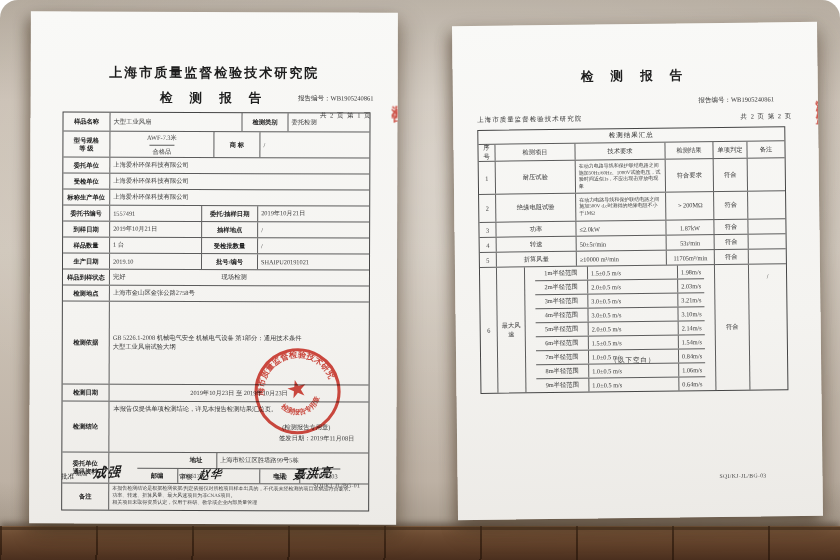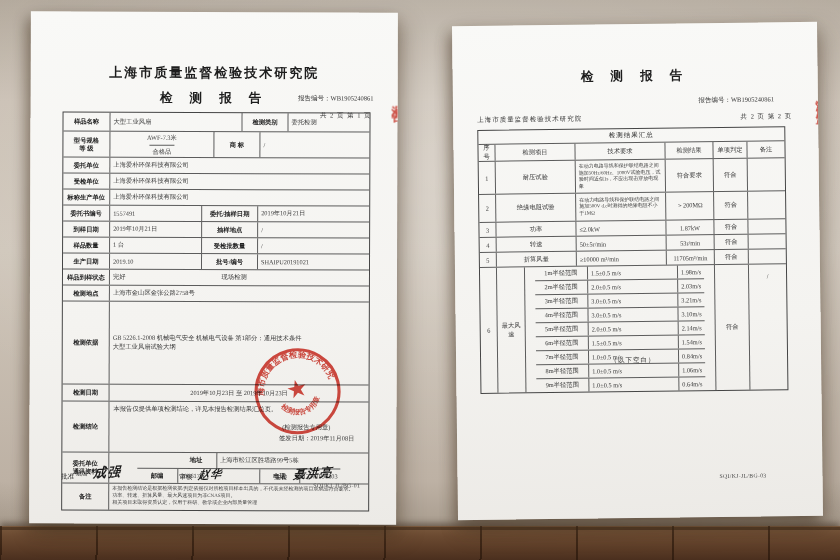--- a/index.html
+++ b/index.html
@@ -2,20 +2,21 @@
 <html><head>
 <meta charset="utf-8">
 <style>
   html,body{margin:0;padding:0;}
   body{width:840px;height:560px;overflow:hidden;position:relative;
        font-family:"Liberation Serif","DejaVu Serif",serif;color:#2b2b2b;}
   .scene{position:absolute;inset:0;
     background:
       radial-gradient(120% 90% at 55% 30%, rgba(255,255,255,.25), rgba(0,0,0,0) 60%),
       linear-gradient(180deg,#b3a99c 0%,#cac0b4 18%,#cfc6ba 45%,#bdb1a4 86%,#a99d8f 94%);
+    border-radius: 18px;
   }
   .vignette{position:absolute;inset:0;
     background:radial-gradient(140% 120% at 50% 35%, rgba(0,0,0,0) 55%, rgba(60,45,30,.28) 100%);}
   .floor{position:absolute;left:0;right:0;bottom:0;height:34px;
     background:
       repeating-linear-gradient(91deg, rgba(30,15,5,.55) 0 2px, rgba(0,0,0,0) 2px 96px),
       linear-gradient(180deg,#7a5a3e 0%,#6b4a31 30%,#5a3b26 70%,#4a2f1e 100%);
     box-shadow:0 -3px 6px rgba(40,25,10,.45);}
   .floor-line{position:absolute;left:0;right:0;bottom:30px;height:3px;background:rgba(50,32,18,.5);}
 

